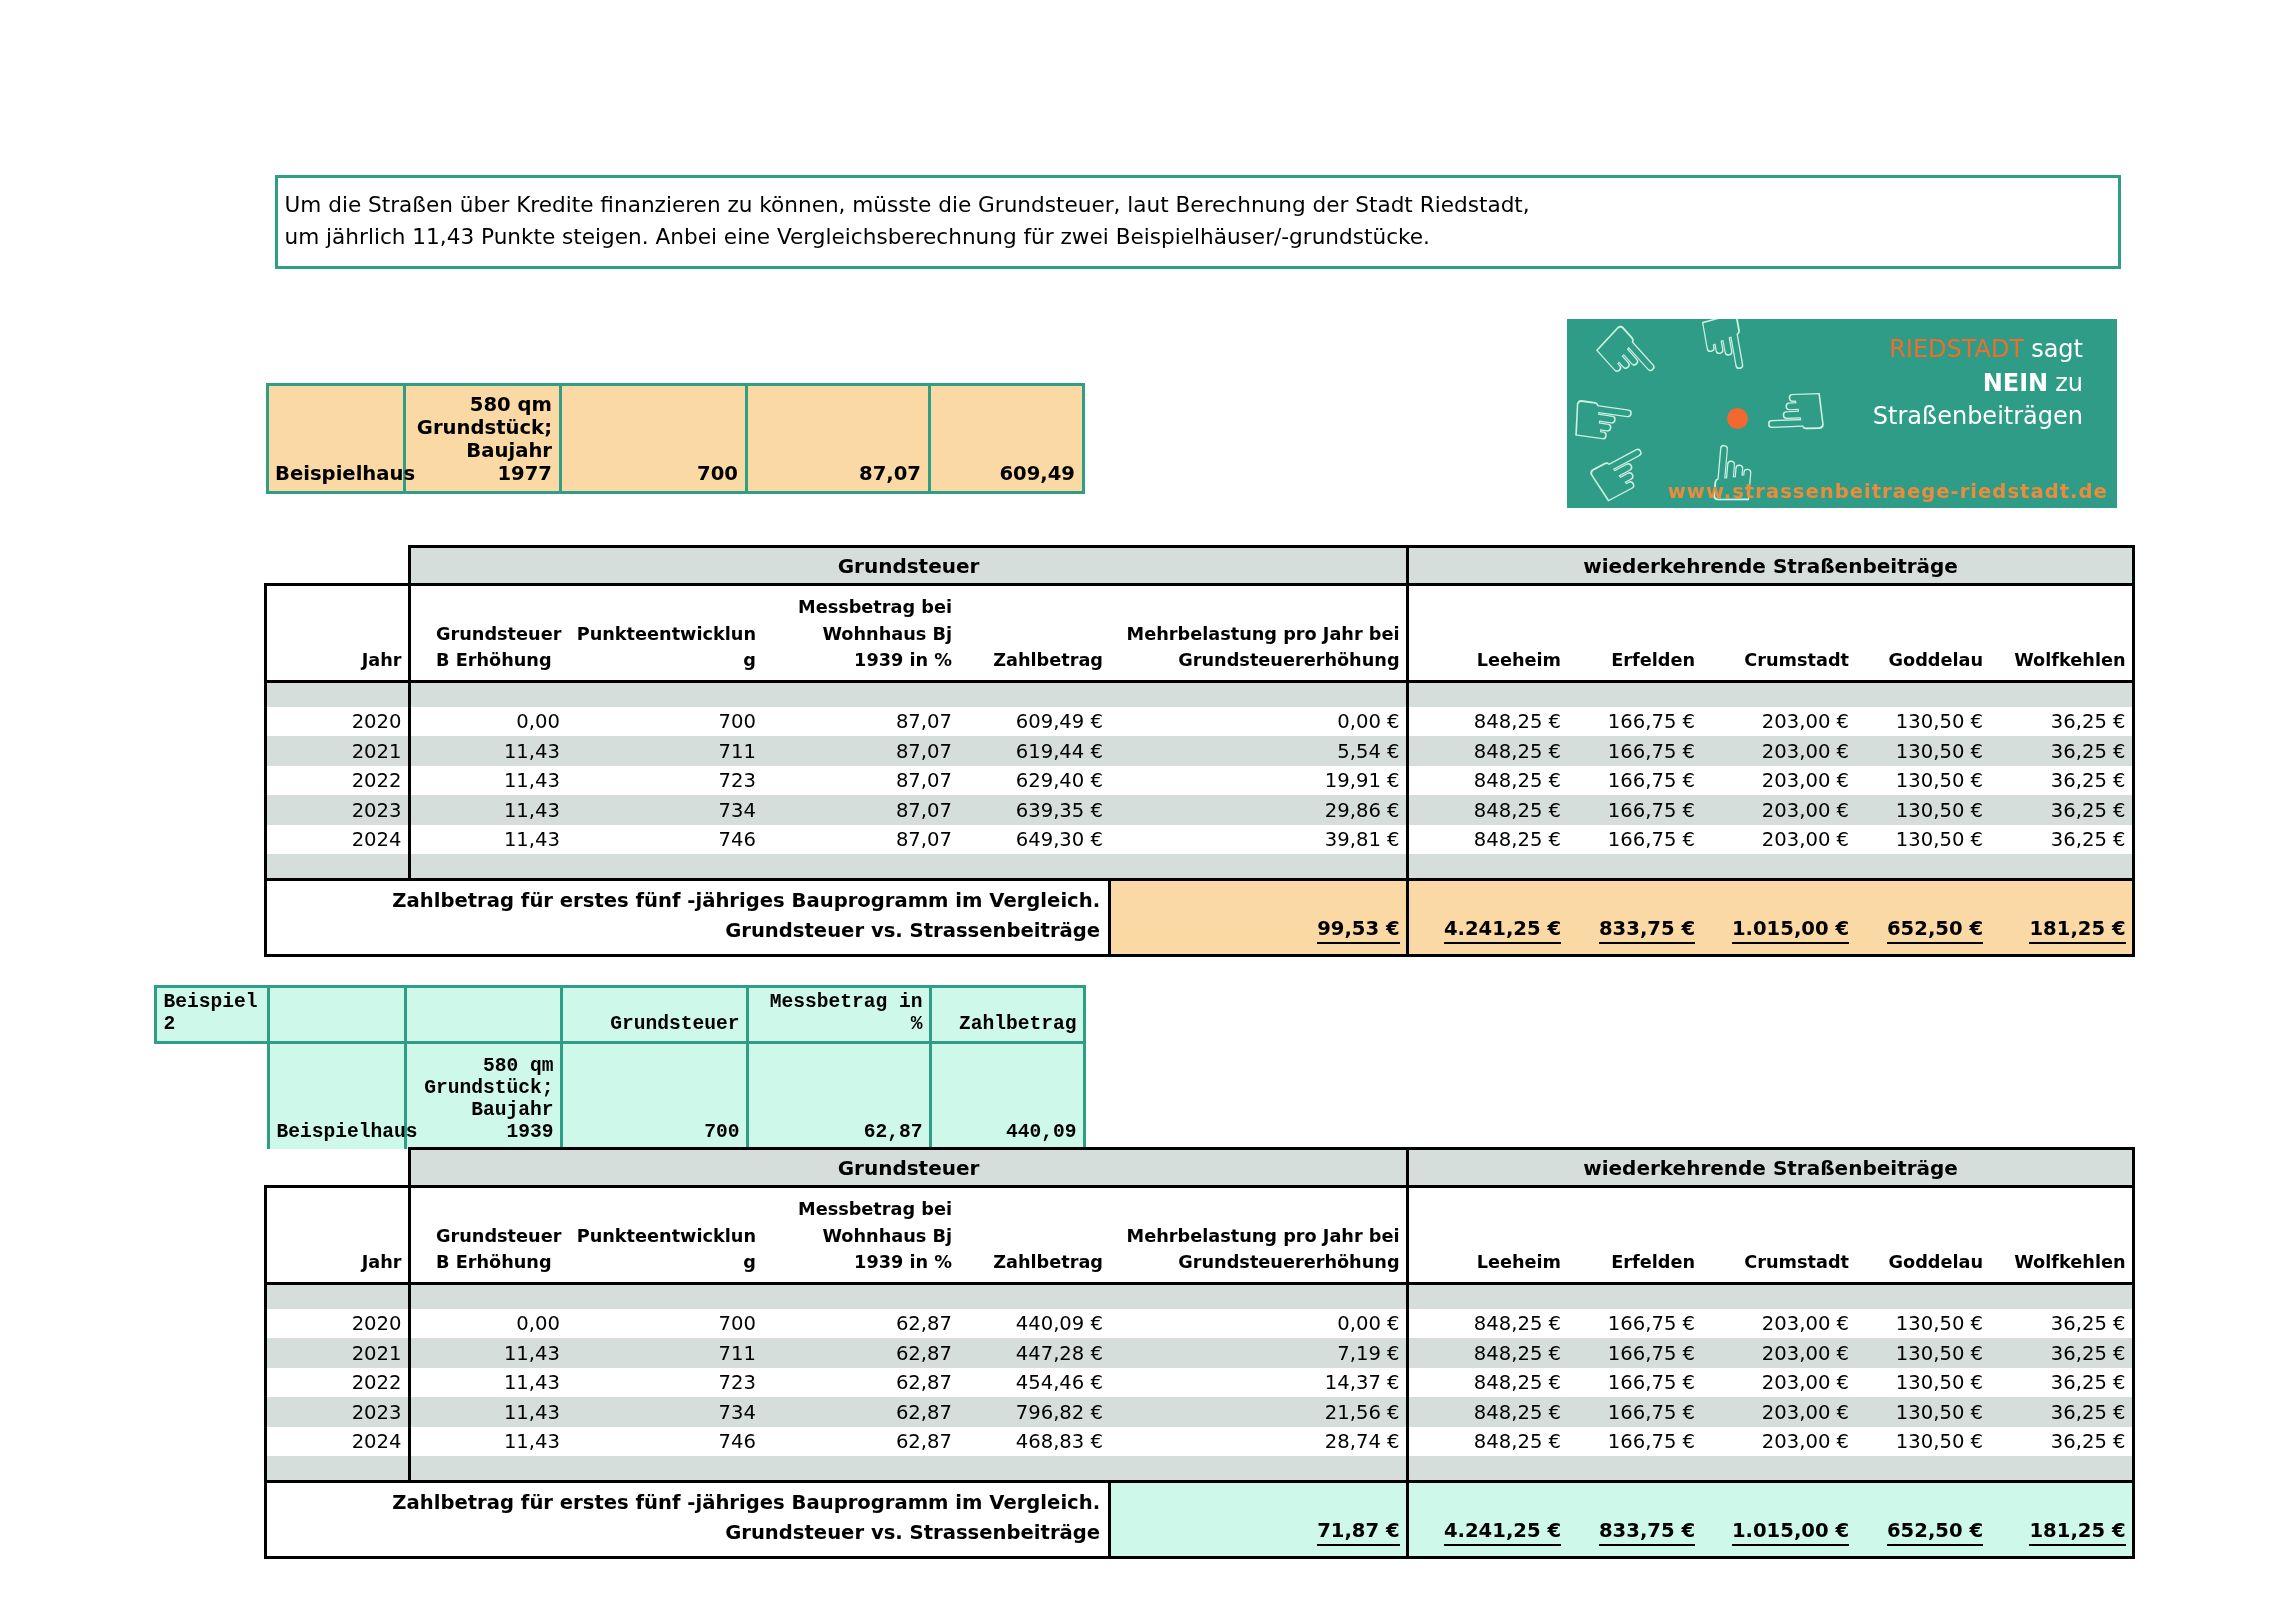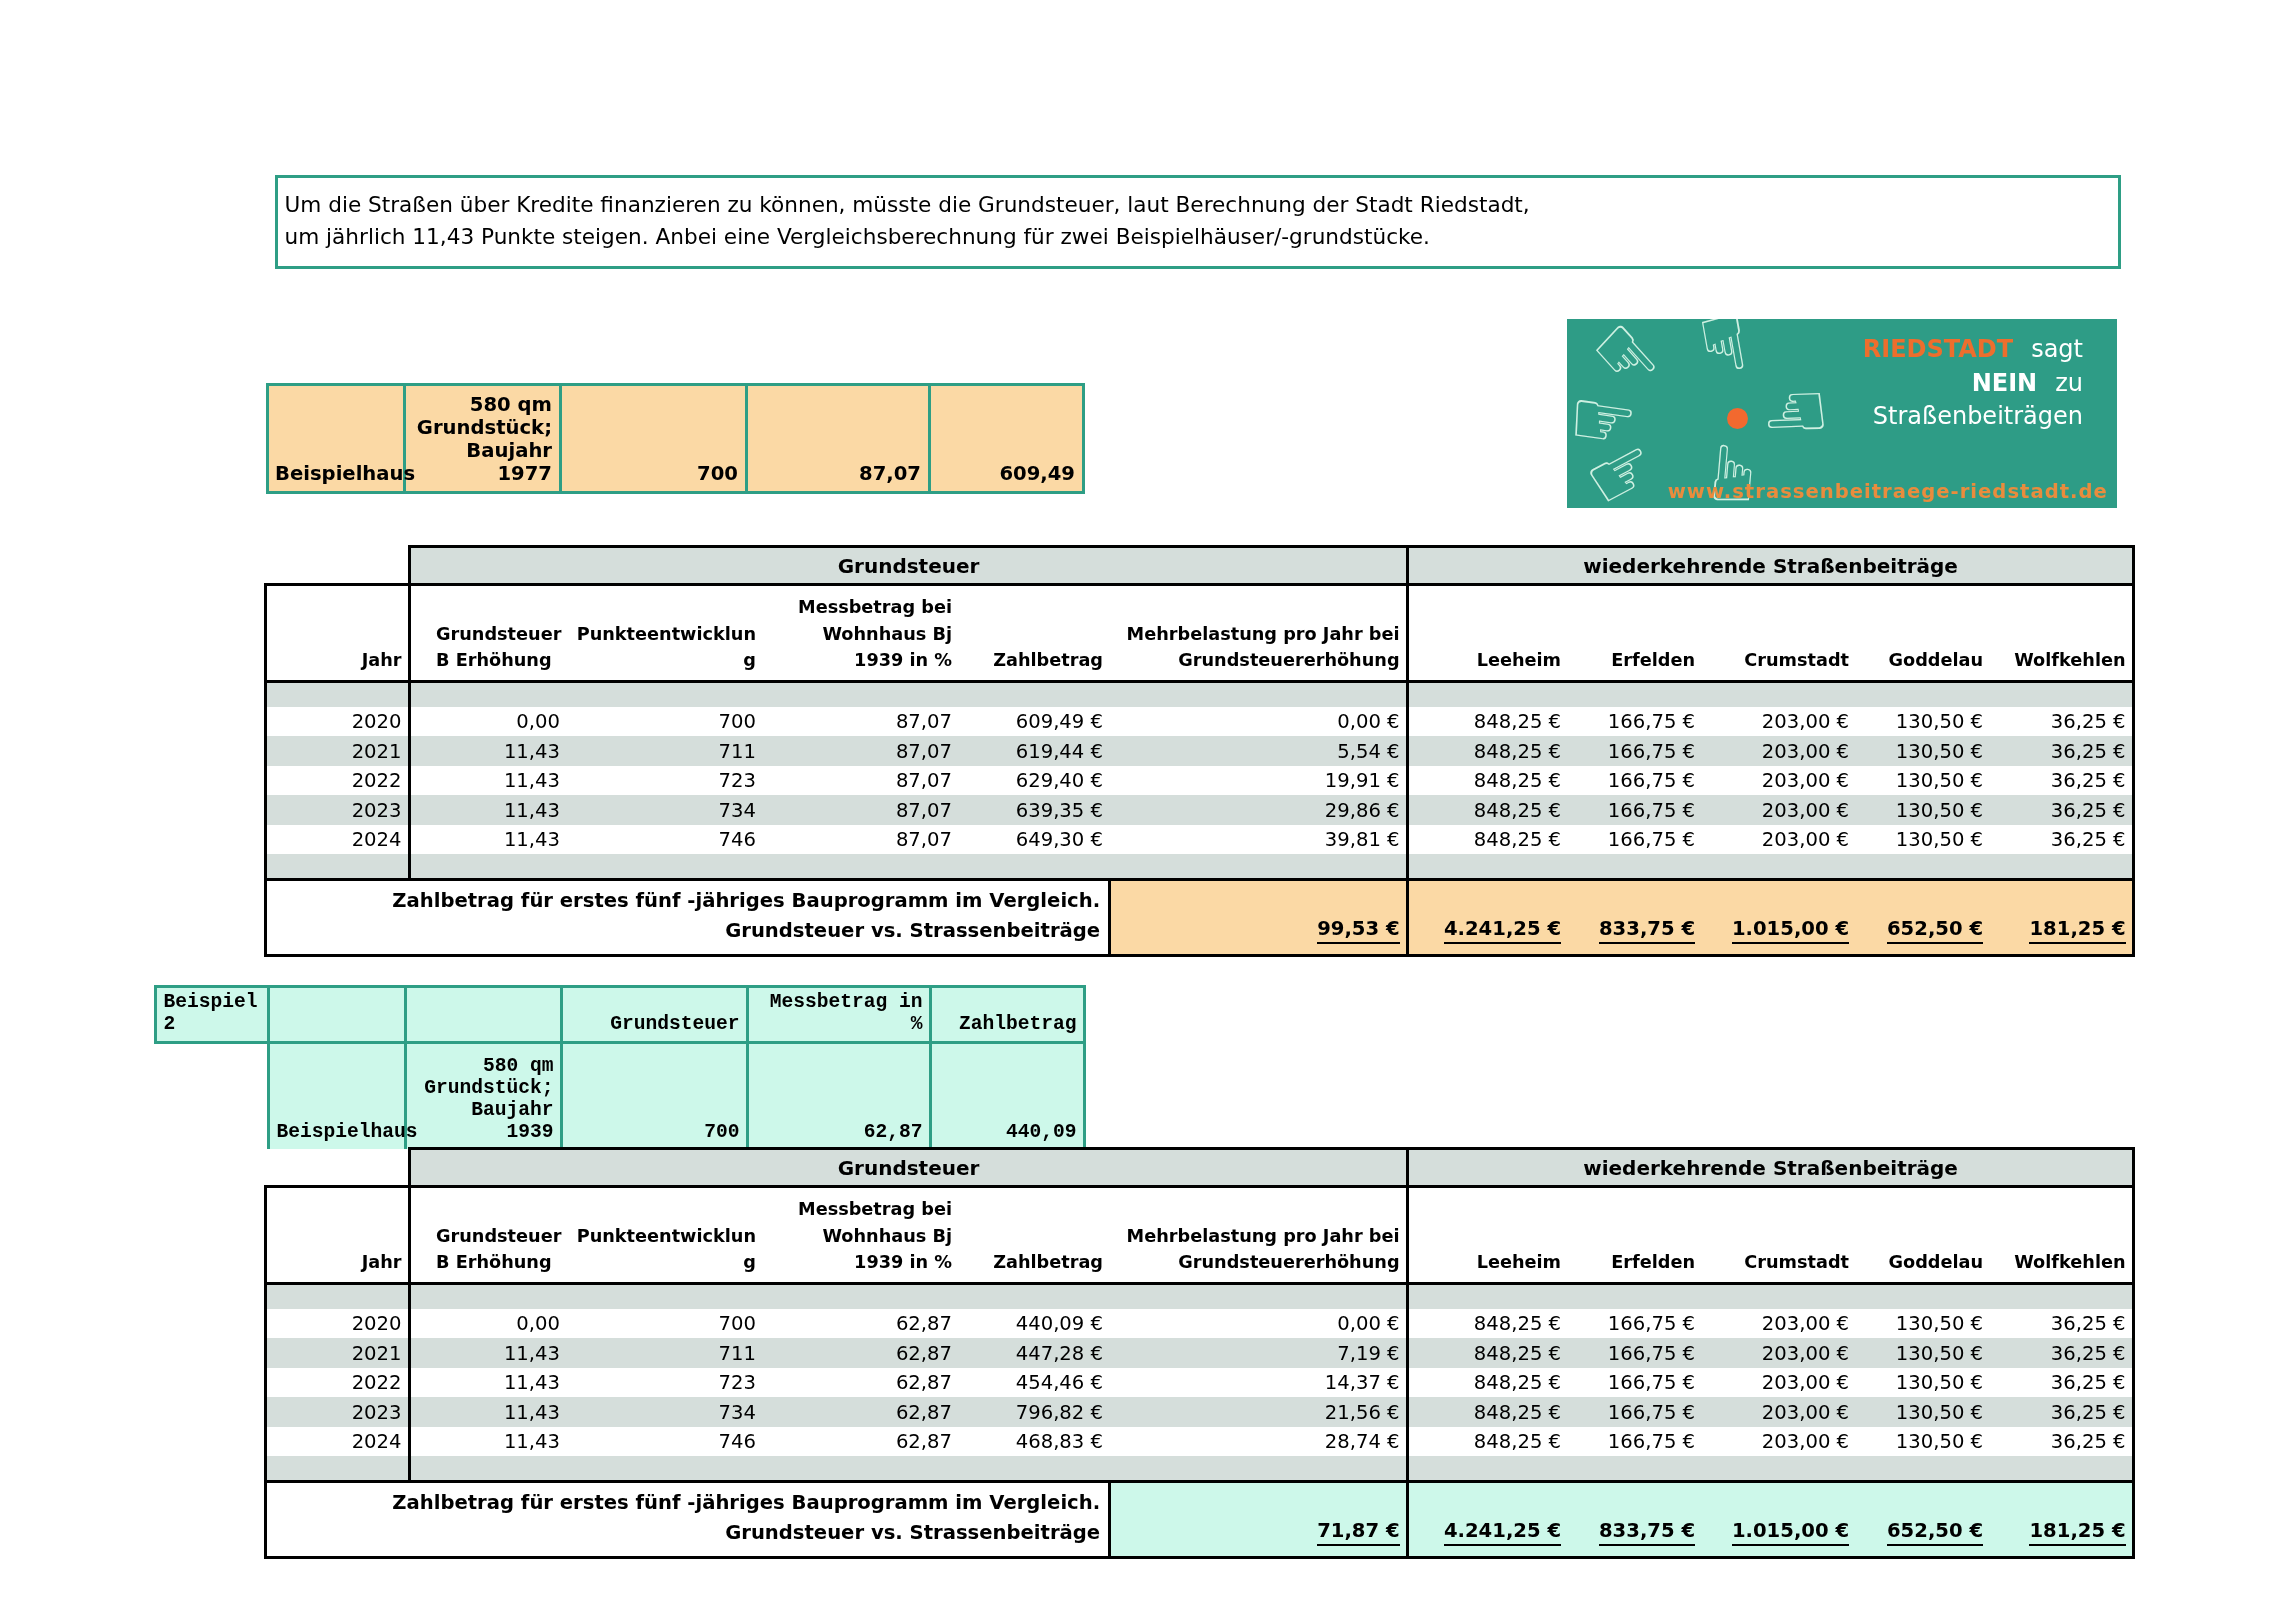--- a/index.html
+++ b/index.html
@@ -13,23 +13,23 @@
   
   .info-box{position:absolute;left:275px;top:175px;width:1830px;border:3.9px solid #2E9E85;
             background:#fff;padding:10.5px 3.9px 13px 6.5px;font-size:21.6px;line-height:1.5;}
 
   
   .logo{position:absolute;left:1567px;top:319px;width:550px;height:189px;background:#2E9C86;overflow:hidden;}
   .logo .hand{position:absolute;font-size:77px;color:#CFF0E2;line-height:1;user-select:none;}
   .logo .dot{position:absolute;left:160px;top:89px;width:21px;height:21px;border-radius:50%;background:#F2692F;}
   .logo-text{position:absolute;right:34px;top:14.4px;text-align:right;color:#fff;
              font-size:24px;line-height:1.38;}
-  .logo-text .brand{color:#ED6E2D;font-weight:bold;}
+  .logo-text .brand{color:#ED6E2D;font-weight:normal;}
   .logo-text .strong{font-weight:bold;}
-  .logo-text .suffix{margin-left:18px;}
+  .logo-text .suffix{margin-left:7px;}
   .logo-url{position:absolute;right:9.2px;bottom:5.2px;font-size:19.6px;font-weight:bold;
             color:#E98C3D;letter-spacing:1px;}
 
   
   table.mini{position:absolute;border-collapse:collapse;table-layout:fixed;width:929px;}
   table.mini td{border:3.3px solid #2E9E85;vertical-align:bottom;font-weight:bold;
                 font-size:19.6px;padding:2.6px 6.5px 6.5px 6.5px;white-space:pre-line;}
   table.mini tr.r1 td{height:41px;}
   table.mini tr.r2 td{height:96px;}
   table.mini td.ghost{border:none;background:#fff;}

